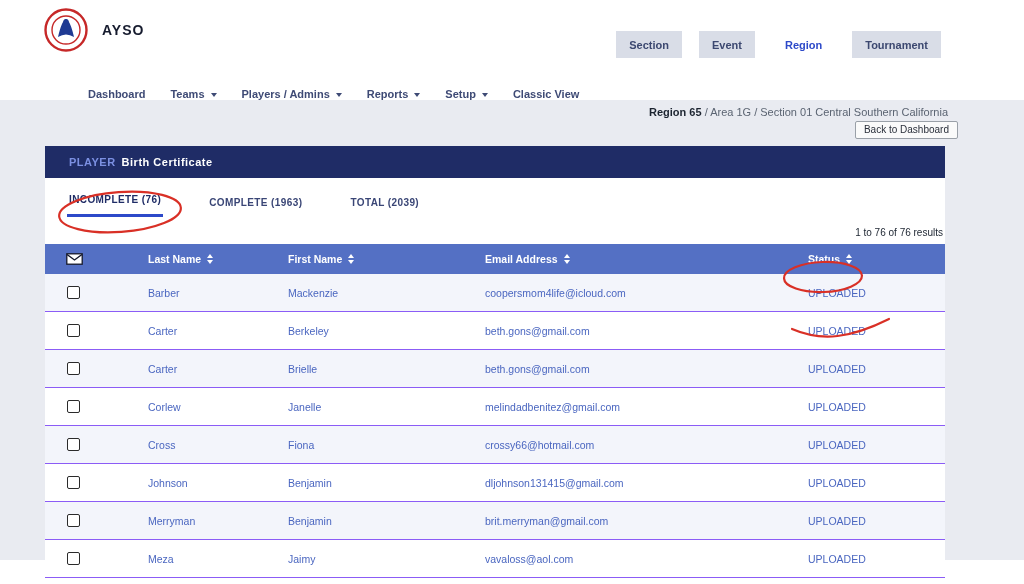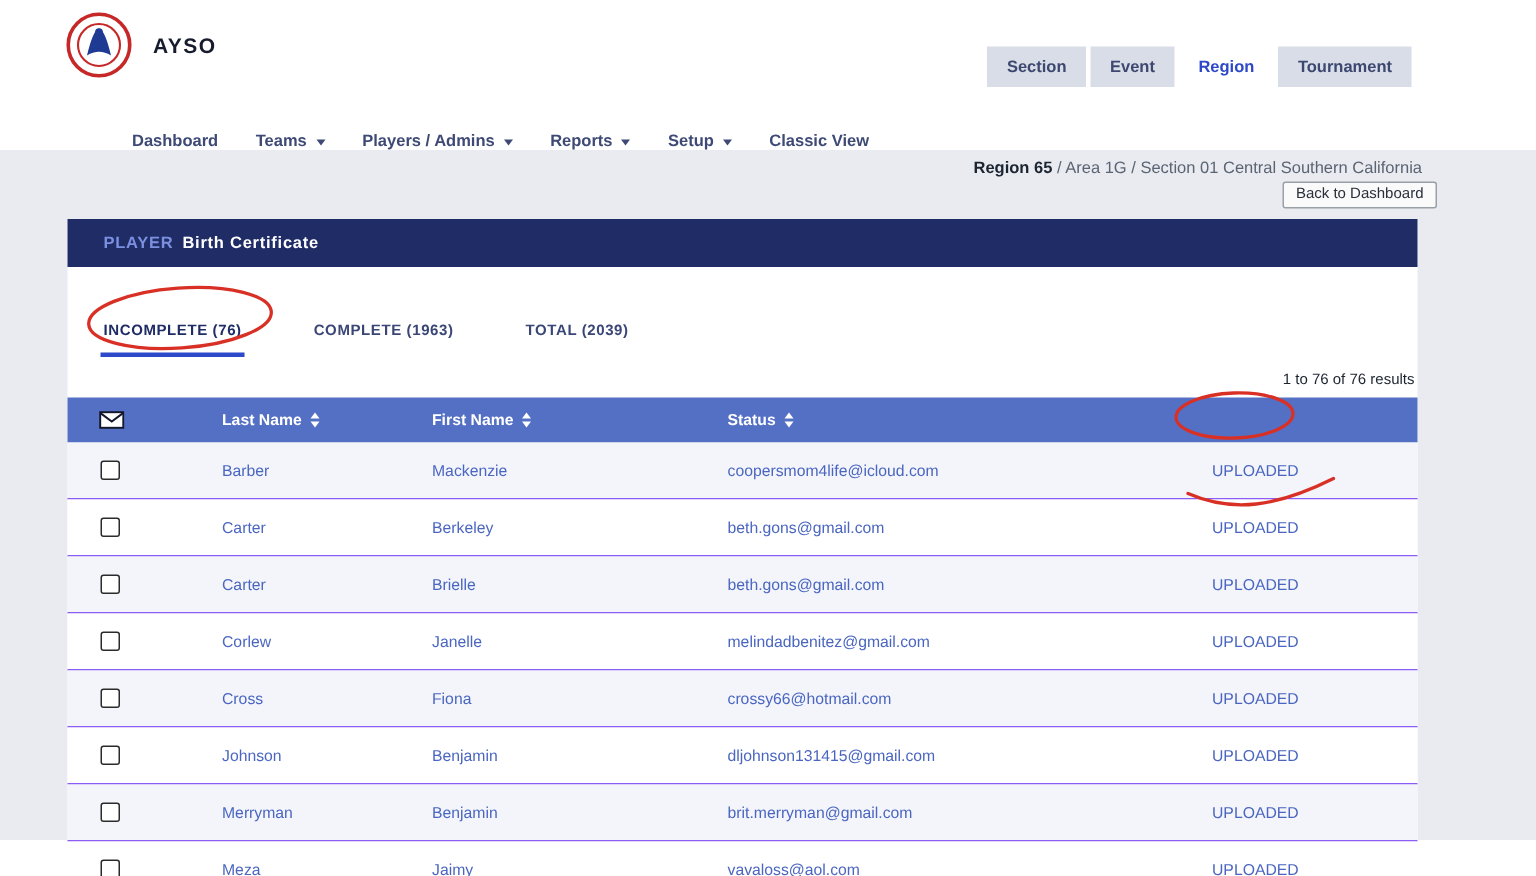--- a/index.html
+++ b/index.html
@@ -7,41 +7,41 @@
   body { font-family:"Liberation Sans", sans-serif; background:#fff; overflow:hidden; }
 
   .page { position:relative; width:1024px; height:584px; background:#fff; overflow:hidden; }
   .gray-band { position:absolute; top:100px; left:0; width:1024px; height:460px; background:#e9ebf1; }
 
   
   .topbar { position:absolute; top:0; left:0; width:1024px; height:58px; background:#fff; z-index:2; }
   .brand { position:absolute; left:44px; top:8px; display:flex; align-items:center; gap:14px; }
   .brand-name { font-size:14px; font-weight:700; color:#161b2e; letter-spacing:1px; }
 
-  .top-tabs { position:absolute; right:83px; bottom:0; display:flex; gap:3px; align-items:flex-end; }
+  .top-tabs { position:absolute; right:83px; bottom:0; display:flex; gap:17px; align-items:flex-end; }
   .top-tab { height:27px; padding:0 13px; display:flex; align-items:center; background:#d9dde7; color:#3c4870; font-size:11px; font-weight:600; cursor:pointer; }
   .top-tab.active { background:#fff; color:#2d49c9; }
 
   
   .mainnav { position:absolute; top:58px; left:0; width:1024px; height:42px; background:#fff; display:flex; align-items:flex-end; gap:25px; padding-left:88px; z-index:2; }
   .nav-item { display:flex; align-items:center; gap:6px; font-size:11px; font-weight:600; color:#3e4a75; cursor:pointer; white-space:nowrap; }
   .caret { width:0; height:0; border-left:3.5px solid transparent; border-right:3.5px solid transparent; border-top:4px solid #3e4a75; margin-top:1px; }
 
   
   .breadcrumb { position:absolute; top:106px; right:76px; font-size:11px; color:#5b6472; z-index:3; }
   .breadcrumb b { color:#1c2430; font-weight:700; }
   .back-btn { position:absolute; top:121px; right:66px; font-size:10px; color:#2a2f3a; background:#fafafa; border:1px solid #9aa0a8; border-radius:2px; padding:2px 8px 3px; cursor:pointer; font-family:inherit; z-index:3; }
 
   
   .card { position:absolute; top:146px; left:45px; width:900px; height:438px; background:#fff; z-index:3; }
   .card-head { height:32px; background:#1f2c66; display:flex; align-items:center; padding-left:24px; gap:6px; }
   .card-head .pfx { color:#7c90e2; font-size:11px; font-weight:700; letter-spacing:.5px; }
   .card-head .ttl { color:#fff; font-size:11px; font-weight:700; letter-spacing:.5px; }
 
-  .panel-tabs { display:flex; gap:44px; padding:37px 0 0 22px; }
+  .panel-tabs { display:flex; gap:44px; padding:16px 0 0 22px;align-items:flex-end; }
   .ptab { font-size:10px; font-weight:600; letter-spacing:.4px; color:#3a4676; padding:0 2px 9px; cursor:pointer; }
   .ptab.active { color:#1f2c66; border-bottom:3px solid #2d49c9; }
 
   .results { font-size:10px; color:#1c2430; text-align:right; margin:10px 0 6px; padding-right:2px; }
 
   
   .thead, .trow { display:grid; grid-template-columns:103px 140px 197px 323px 137px; align-items:center; }
   .thead { height:30px; background:#5470c4; }
   .th { color:#fff; font-size:10.5px; font-weight:700; display:flex; align-items:center; cursor:pointer; }
   .icon-cell { padding-left:21px; }
@@ -145,20 +145,27 @@
             </span>
         </div>
         <div class="th">
           <span>First Name</span>
           <span class="sort">
               <i class="up"></i>
               <i class="down"></i>
             </span>
         </div>
         <div class="th">
+          <span>Email Address</span>
+          <span class="sort">
+              <i class="up"></i>
+              <i class="down"></i>
+            </span>
+        </div>
+        <div class="th">
           <span>Status</span>
           <span class="sort">
               <i class="up"></i>
               <i class="down"></i>
             </span>
         </div>
       </div>
 
       <div class="tbody">
         <div class="trow">

